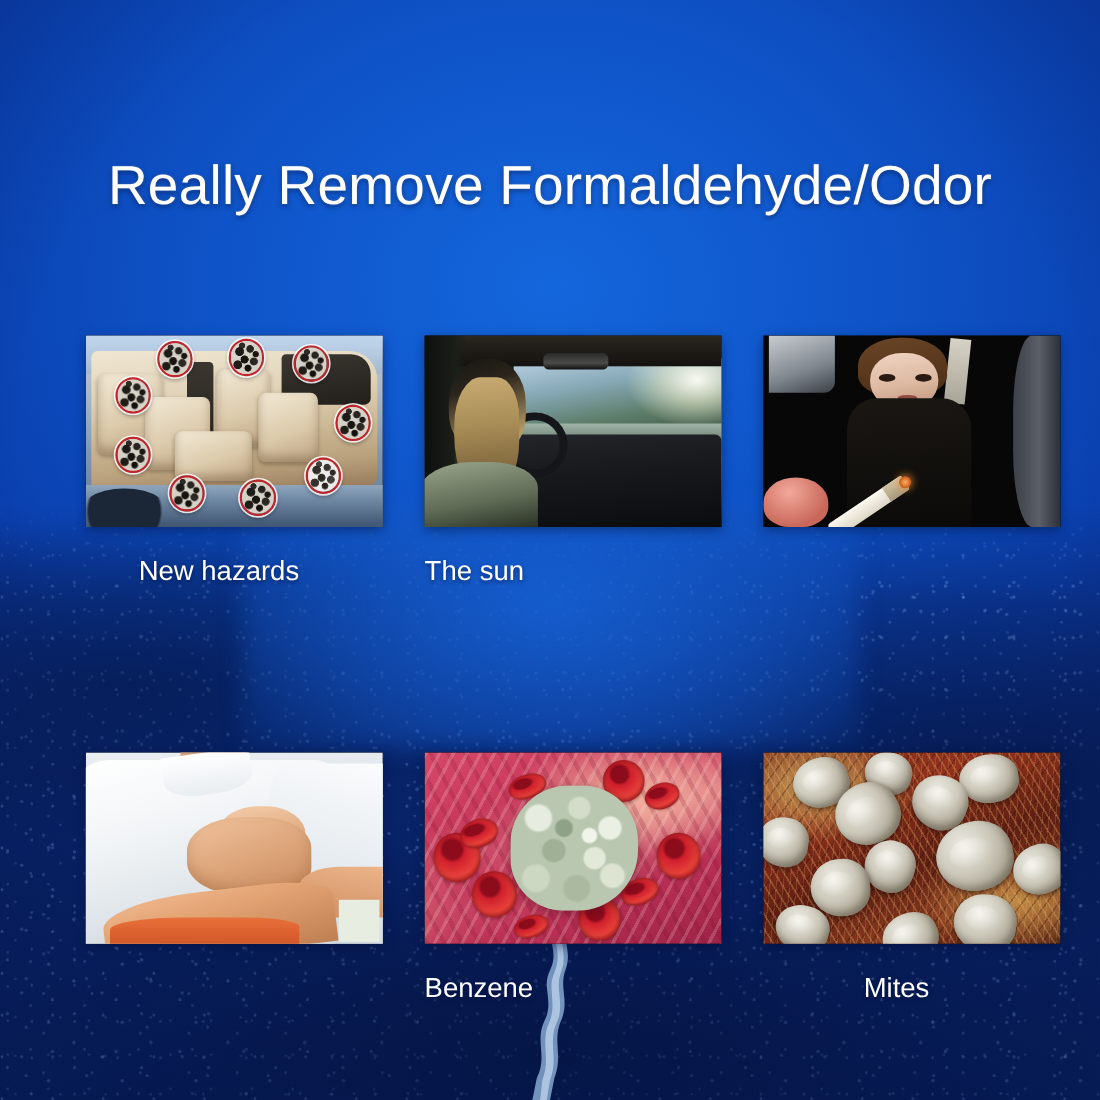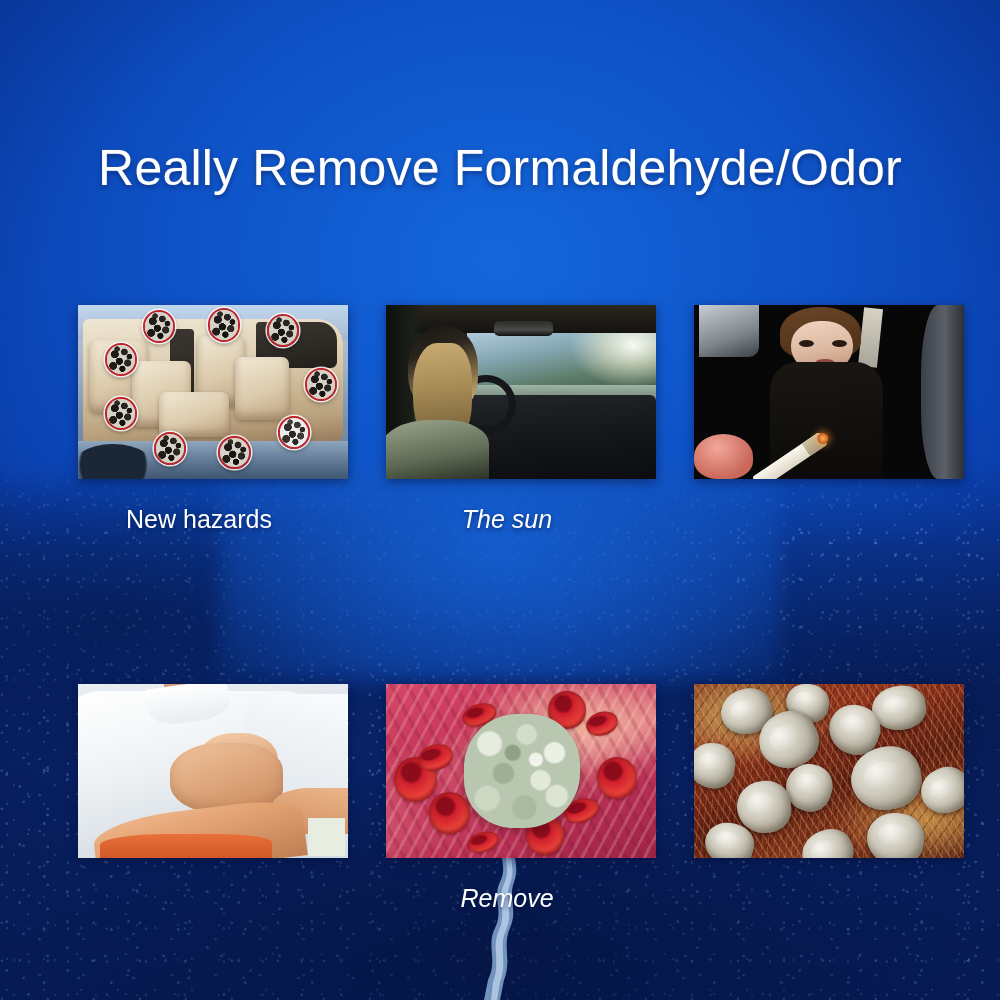--- a/index.html
+++ b/index.html
@@ -99,21 +99,21 @@
   .caption {
     margin-top:26px;
     text-align:center;
     color:#FFFFFF;
     font-size:25px;
     font-weight:400;
     text-shadow:0 2px 4px rgba(2,16,60,.60);
   }
   
   .cell-1 .caption { text-align:center; }
-  .cell-2 .caption { text-align:center;font-style:italic; }
+  .cell-2 .caption { text-align:left; }
   .cell-3 .caption { text-align:center; }
 
   .layer { position:absolute; inset:0; }
 
   
   .t1-body {
     position:absolute; inset:0;
     background:linear-gradient(180deg,#c6ced8 0%,#9fb0c4 38%,#7f95b0 62%,#5d7694 100%);
   }
   .t1-cabin {
@@ -540,36 +540,37 @@
         <div class="rbc" style="left:16%;top:62%;width:15%;height:24%;"></div>
         <div class="rbc flat" style="left:28%;top:6%;width:13%;height:24%;"></div>
         <div class="rbc" style="left:60%;top:4%;width:14%;height:22%;"></div>
         <div class="rbc flat" style="left:74%;top:10%;width:12%;height:26%;"></div>
         <div class="rbc" style="left:78%;top:42%;width:15%;height:24%;"></div>
         <div class="rbc flat" style="left:66%;top:60%;width:13%;height:26%;"></div>
         <div class="rbc" style="left:52%;top:76%;width:14%;height:22%;"></div>
         <div class="rbc flat" style="left:30%;top:80%;width:12%;height:22%;"></div>
         <div class="t5-cluster"></div>
       </div>
-      <div class="caption">Remove</div>
+      <div class="caption">Benzene</div>
     </div>
 
     <div class="cell cell-3">
       <div class="thumb">
         <div class="t6-bg layer"></div>
         <div class="mite" style="left:10%;top:3%;width:19%;height:26%;transform:rotate(-18deg);"></div>
         <div class="mite" style="left:34%;top:0%;width:16%;height:22%;transform:rotate(12deg);"></div>
         <div class="mite" style="left:66%;top:1%;width:20%;height:25%;transform:rotate(-8deg);"></div>
         <div class="mite" style="left:24%;top:16%;width:22%;height:32%;transform:rotate(-28deg);"></div>
         <div class="mite" style="left:50%;top:12%;width:19%;height:28%;transform:rotate(22deg);"></div>
         <div class="mite" style="left:-2%;top:34%;width:17%;height:26%;transform:rotate(8deg);"></div>
         <div class="mite" style="left:58%;top:36%;width:26%;height:36%;transform:rotate(-14deg);"></div>
         <div class="mite" style="left:34%;top:46%;width:17%;height:27%;transform:rotate(18deg);"></div>
         <div class="mite" style="left:16%;top:56%;width:20%;height:30%;transform:rotate(-6deg);"></div>
         <div class="mite" style="left:4%;top:80%;width:18%;height:24%;transform:rotate(14deg);"></div>
         <div class="mite" style="left:40%;top:84%;width:19%;height:25%;transform:rotate(-20deg);"></div>
         <div class="mite" style="left:64%;top:74%;width:21%;height:30%;transform:rotate(6deg);"></div>
         <div class="mite" style="left:84%;top:48%;width:18%;height:26%;transform:rotate(-24deg);"></div>
       </div>
+      <div class="caption">Mites</div>
     </div>
 
   </div>
 </div>
 
 </body></html>

